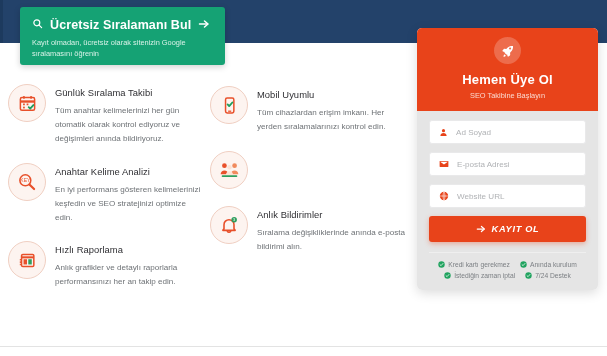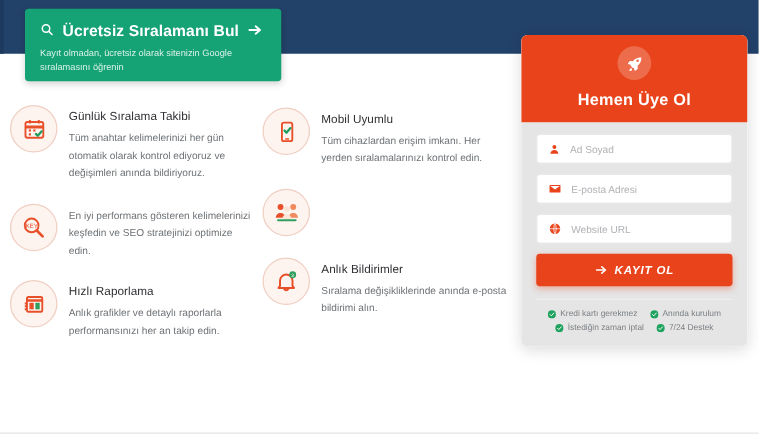--- a/index.html
+++ b/index.html
@@ -161,20 +161,21 @@
 
       <div class="feat">
         <div class="feat-icon">
           <svg width="20" height="20" viewBox="0 0 24 24" fill="none" stroke="currentColor" stroke-width="1.8" stroke-linecap="round">
             <circle cx="10" cy="10" r="6.6"></circle>
             <line x1="14.9" y1="14.9" x2="20.5" y2="20.5" stroke-width="2.6"></line>
             <text x="10" y="12.4" font-size="6" fill="currentColor" stroke="none" text-anchor="middle" font-family="Liberation Sans, sans-serif">KEY</text>
           </svg>
         </div>
         <div class="feat-body">
+          <div class="feat-title">Anahtar Kelime Analizi</div>
           <div class="feat-desc">En iyi performans gösteren kelimelerinizi keşfedin ve SEO stratejinizi optimize edin.</div>
         </div>
       </div>
 
       <div class="feat">
         <div class="feat-icon">
           <svg width="19" height="19" viewBox="0 0 24 24" fill="none" stroke="currentColor" stroke-width="1.9">
             <rect x="4.5" y="4.5" width="15.5" height="15" rx="1.6"></rect>
             <line x1="4.5" y1="8" x2="20" y2="8" stroke-width="2.6"></line>
             <rect x="7" y="10.4" width="4.4" height="6.6" fill="#e8502a" stroke="none"></rect>
@@ -243,20 +244,21 @@
   <div class="signup">
 
     <div class="signup-head">
       <div class="rocket-circle">
         <svg width="14" height="14" viewBox="0 0 24 24" fill="currentColor">
           <path d="M20.6 3.4c-3.9-.4-7.4 1-10 3.6l-1.5 1.5-3.3-.3c-.5 0-1 .2-1.3.6L2.6 11c-.5.6-.2 1.5.6 1.7l3 .8c-.2.6-.2 1.2 0 1.5l2.8 2.8c.3.2.9.2 1.5 0l.8 3c.2.8 1.1 1 1.7.6l2.2-1.9c.4-.3.6-.8.6-1.3l-.3-3.3 1.5-1.5c2.6-2.6 4-6.1 3.6-10zM15.6 9.6a1.8 1.8 0 1 1 0-3.6 1.8 1.8 0 0 1 0 3.6z"></path>
           <path d="M5.4 18.6c-.9.9-1.2 3.4-1.2 3.4s2.5-.3 3.4-1.2a1.56 1.56 0 0 0-2.2-2.2z"></path>
         </svg>
       </div>
       <div class="signup-title">Hemen Üye Ol</div>
+      <div class="signup-sub">SEO Takibine Başlayın</div>
     </div>
 
     <div class="signup-body">
 
       <div class="field">
         <span class="field-icon">
           <svg width="9" height="9" viewBox="0 0 24 24" fill="currentColor">
             <circle cx="12" cy="7" r="4.2"></circle>
             <path d="M3.6 21.4c0-4.6 3.8-8 8.4-8s8.4 3.4 8.4 8z"></path>
           </svg>

